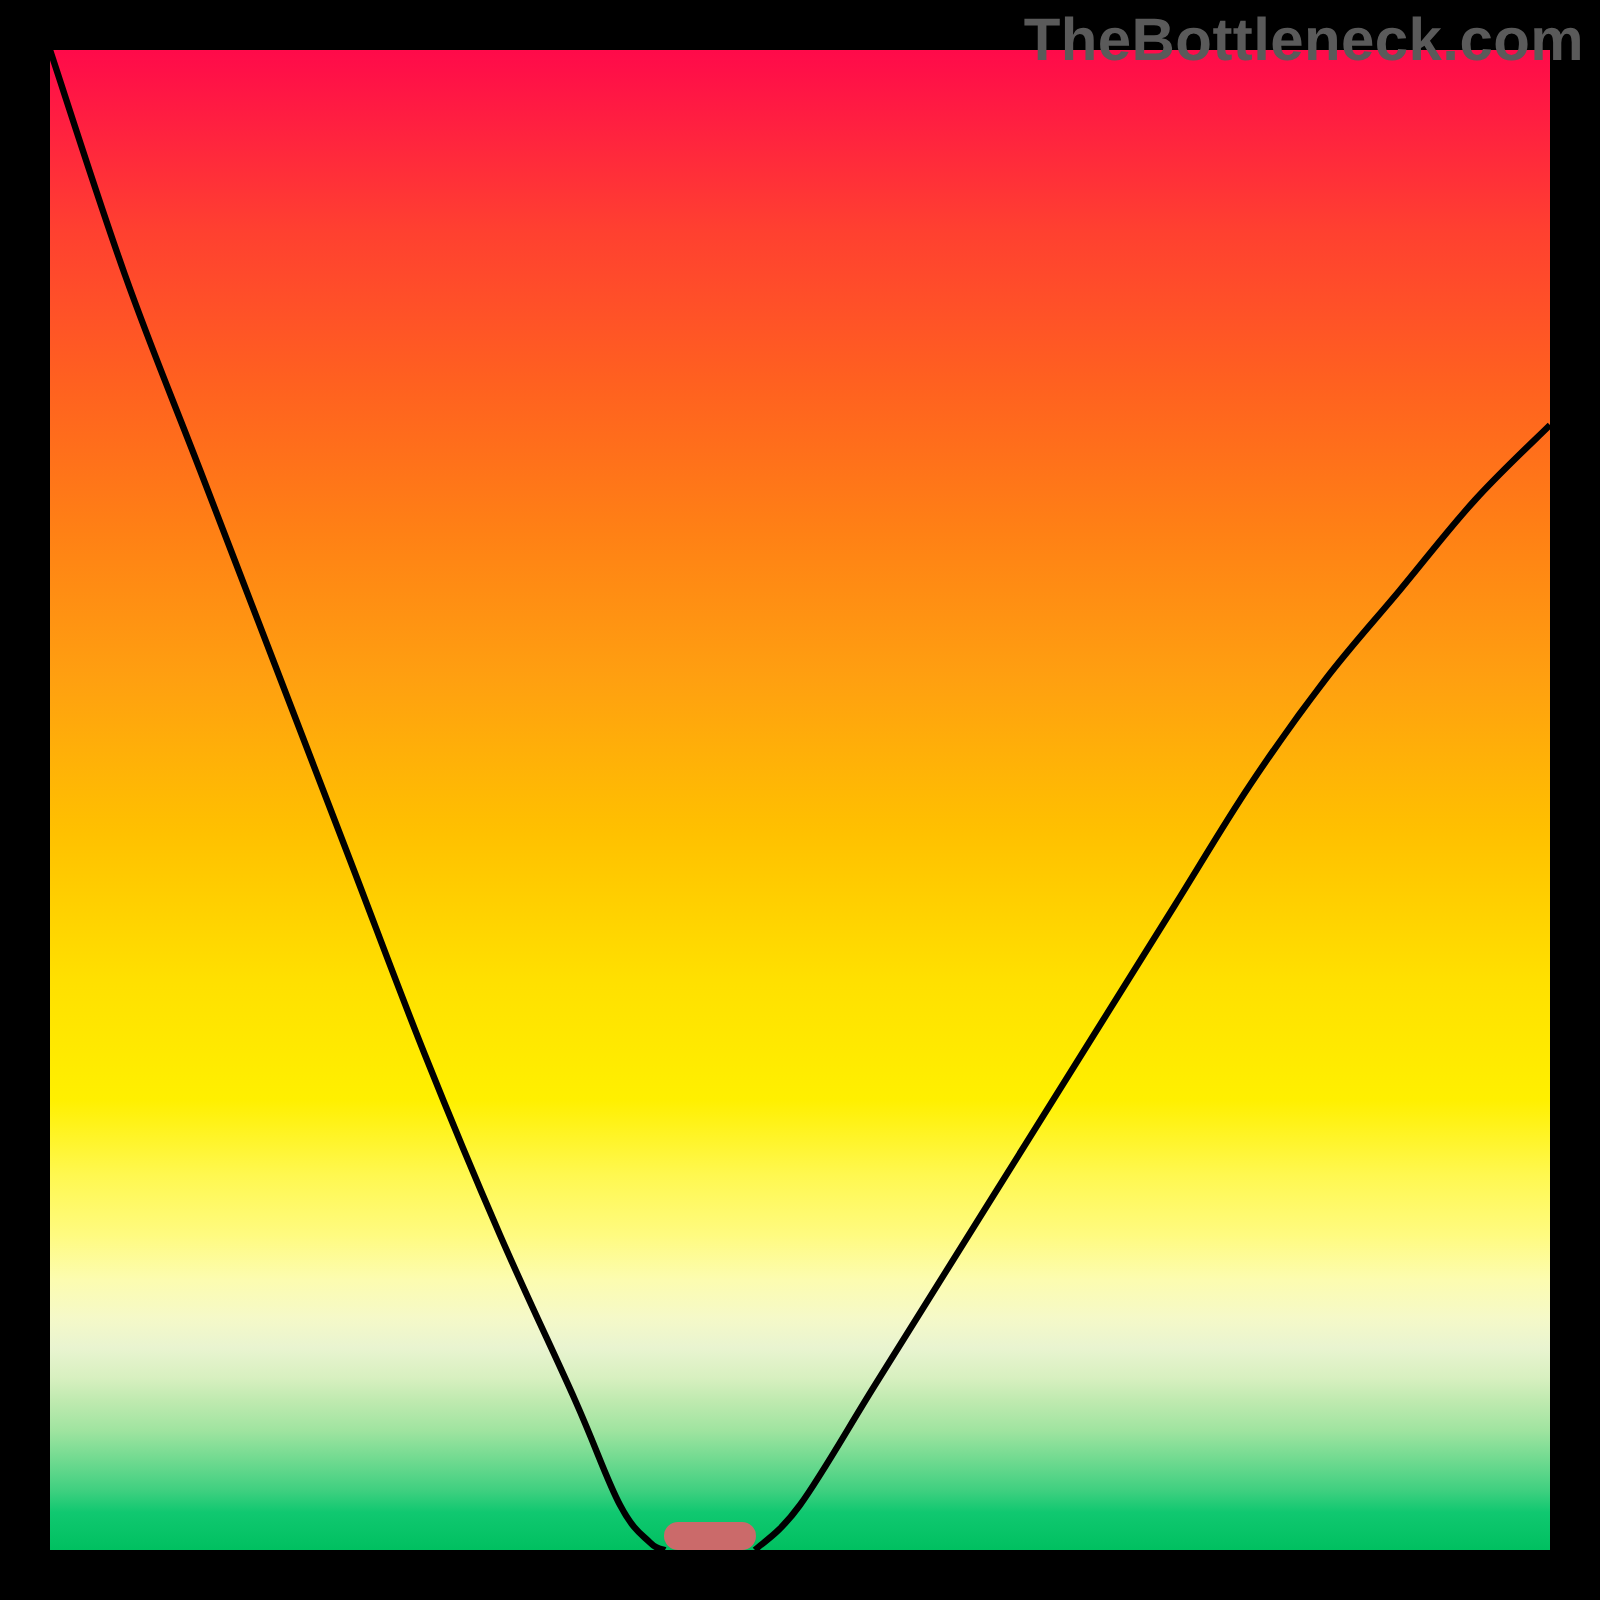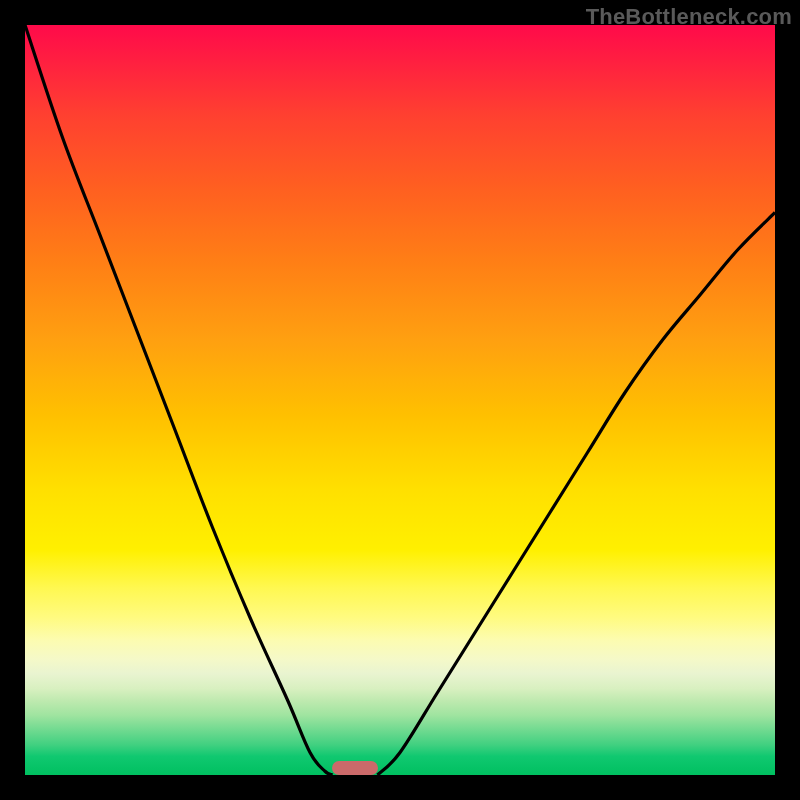--- a/index.html
+++ b/index.html
@@ -38,21 +38,21 @@
         #40d080 96%,
         #10c870 97.5%,
         #00c060 100%
       );
     }
     .watermark {
       position: absolute;
       top: 4px;
       right: 8px;
       font-family: Arial, Helvetica, sans-serif;
-      font-size: 22px;
+      font-size: 30px;
       font-weight: 600;
       color: #5a5a5a;
       letter-spacing: 0.2px;
     }
     .curve-svg {
       position: absolute;
       left: 25px;
       top: 25px;
       width: 750px;
       height: 750px;

